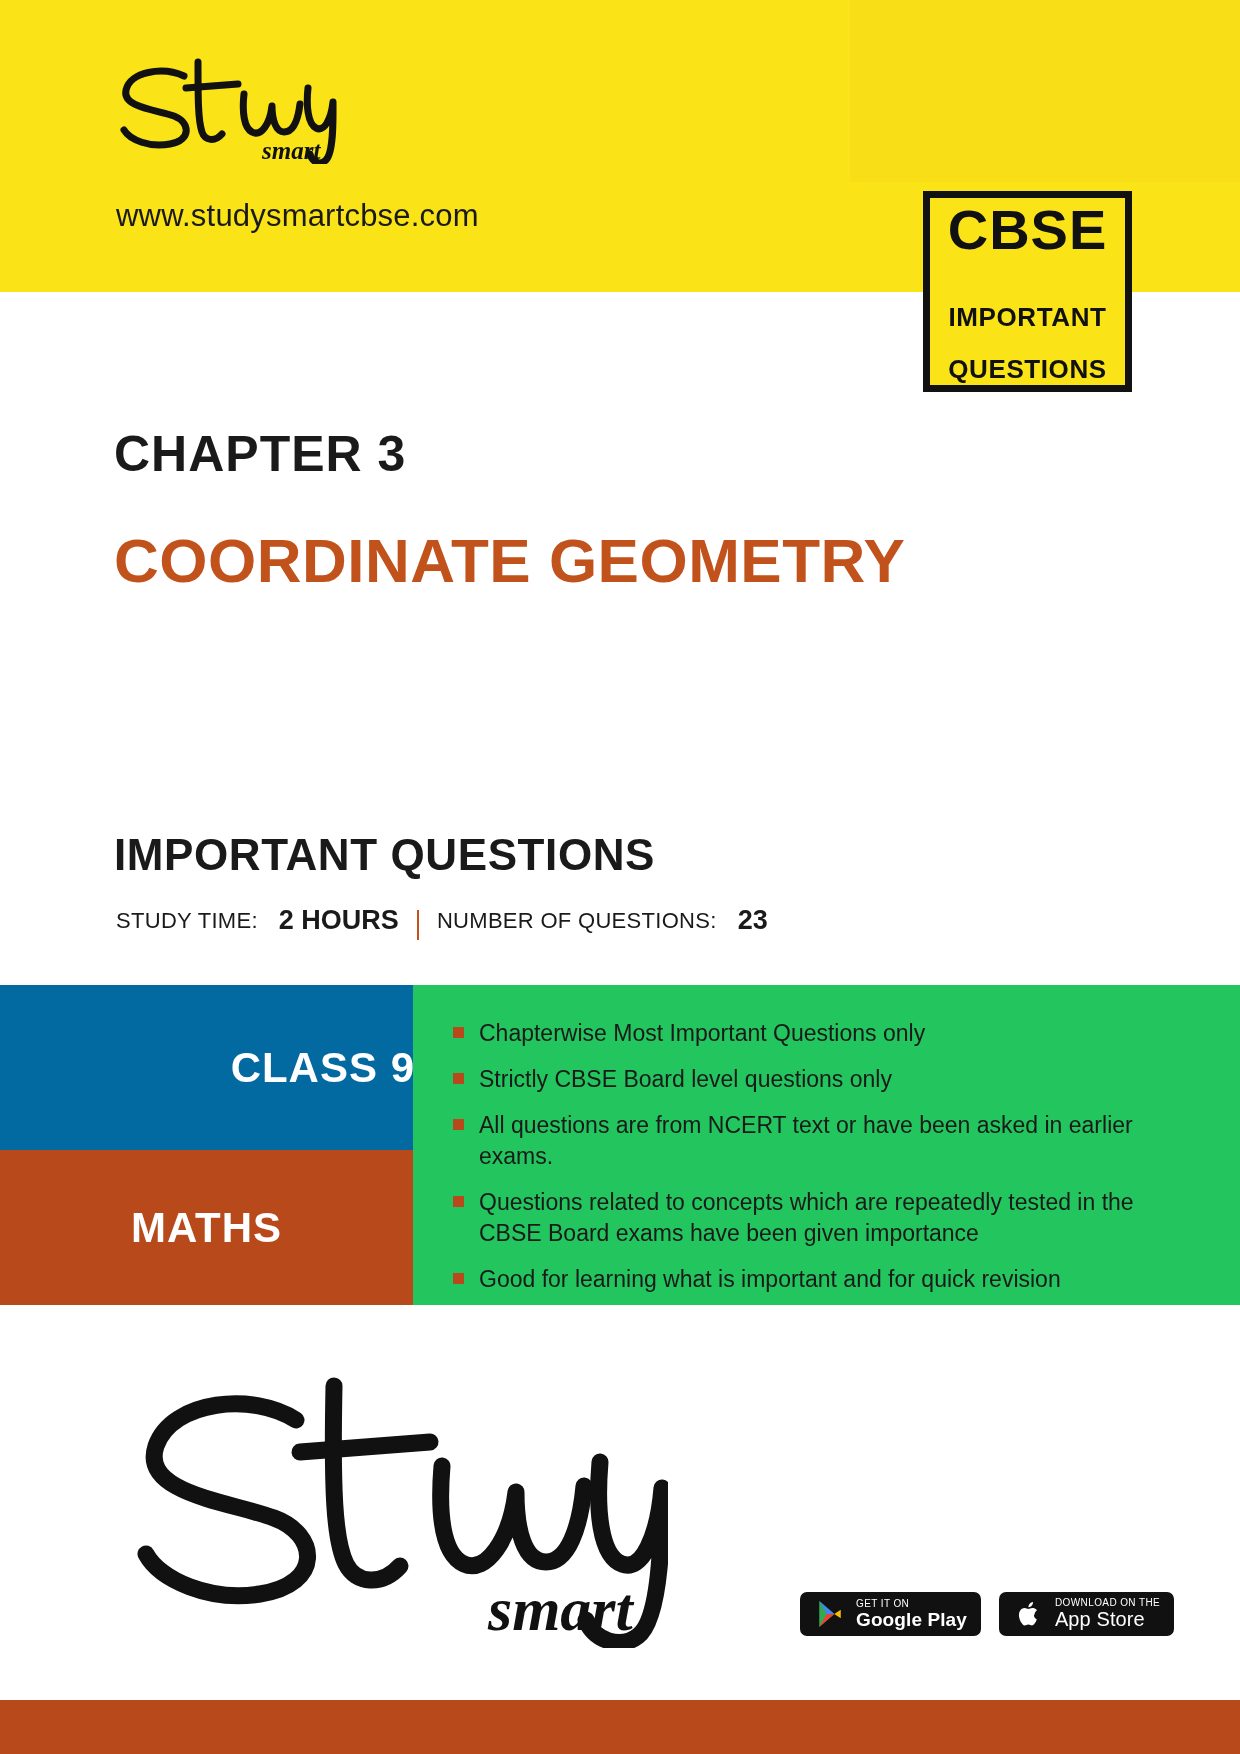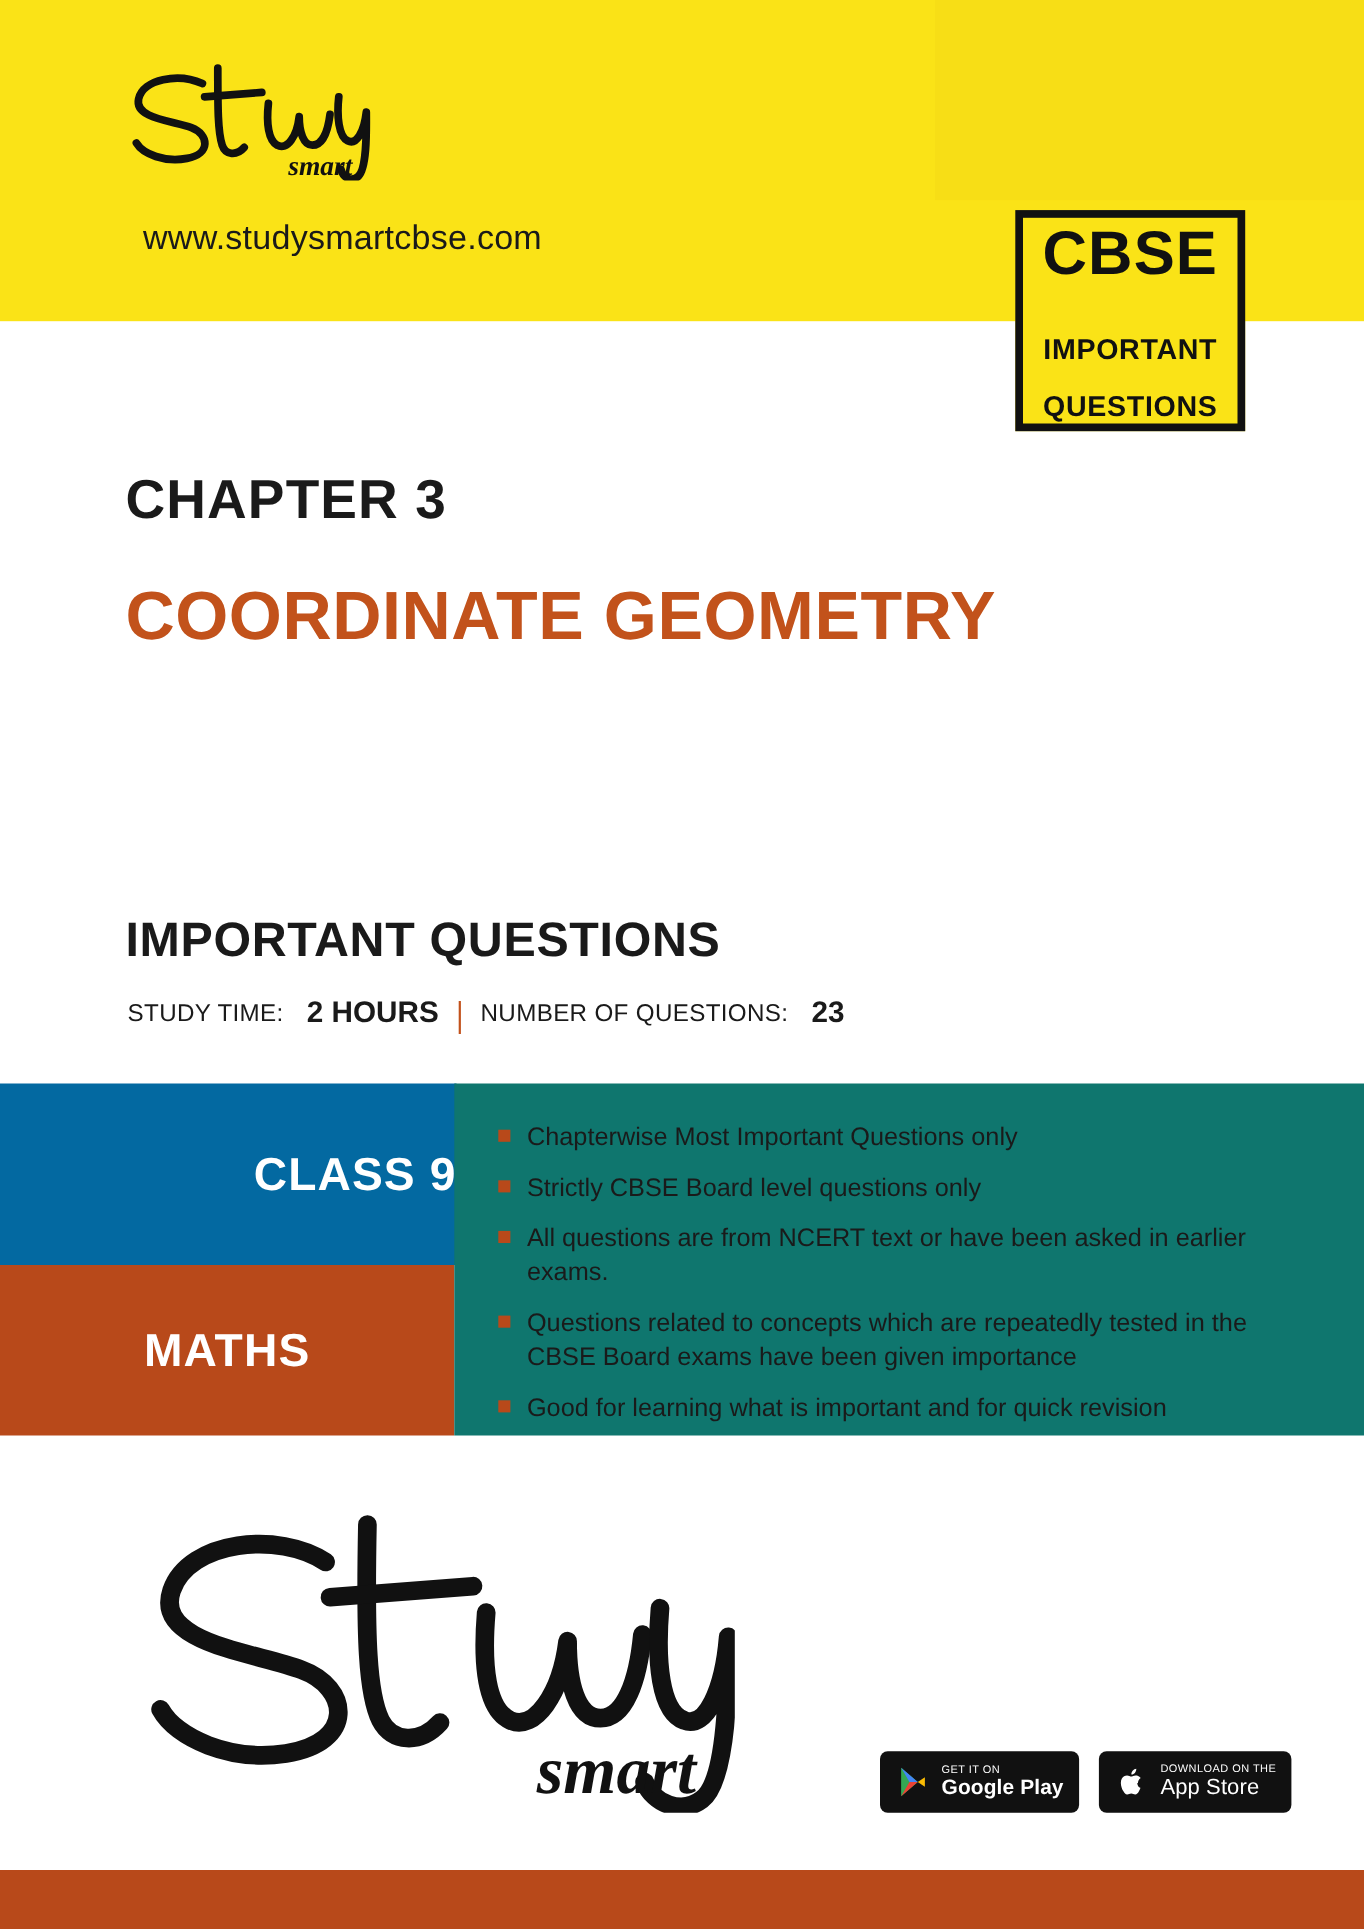--- a/index.html
+++ b/index.html
@@ -30,21 +30,21 @@
     width: 390px; height: 182px;
     background: #F7DE16;
   }
   .brand-logo-top {
     position: absolute;
     left: 112px; top: 54px;
     width: 250px; height: 110px;
   }
   .brand-url {
     position: absolute;
-    left: 130px; top: 198px;
+    left: 116px; top: 198px;
     font-size: 31px;
     font-weight: 400;
     color: #1a1a1a;
     letter-spacing: 0.2px;
     font-family: "Liberation Sans", sans-serif;
   }
 
   
   .cbse-badge {
     position: absolute;
@@ -156,21 +156,21 @@
   .subject-box span {
     font-size: 42px;
     font-weight: 700;
     color: #ffffff;
     letter-spacing: 1px;
   }
   .features-box {
     position: absolute;
     left: 413px; top: 0;
     width: 827px; height: 320px;
-    background: #0f766e;
+    background: #22c55e;
     padding: 33px 40px 0 40px;
   }
   .feature-item {
     display: flex;
     align-items: flex-start;
     margin-bottom: 15px;
   }
   .feature-item .bullet {
     width: 11px; height: 11px;
     background: #B8491A;
@@ -198,21 +198,21 @@
     left: 800px; top: 1592px;
     display: flex;
     gap: 18px;
   }
   .store-badge {
     background: #111111;
     border-radius: 7px;
     display: flex;
     align-items: center;
     padding: 9px 14px;
-    height: 56px;
+    height: 44px;
   }
   .store-badge .icon-wrap {
     width: 32px; height: 32px;
     margin-right: 10px;
     display: flex;
     align-items: center;
     justify-content: center;
   }
   .store-badge .lines { display: flex; flex-direction: column; justify-content: center; }
   .store-badge .small {

